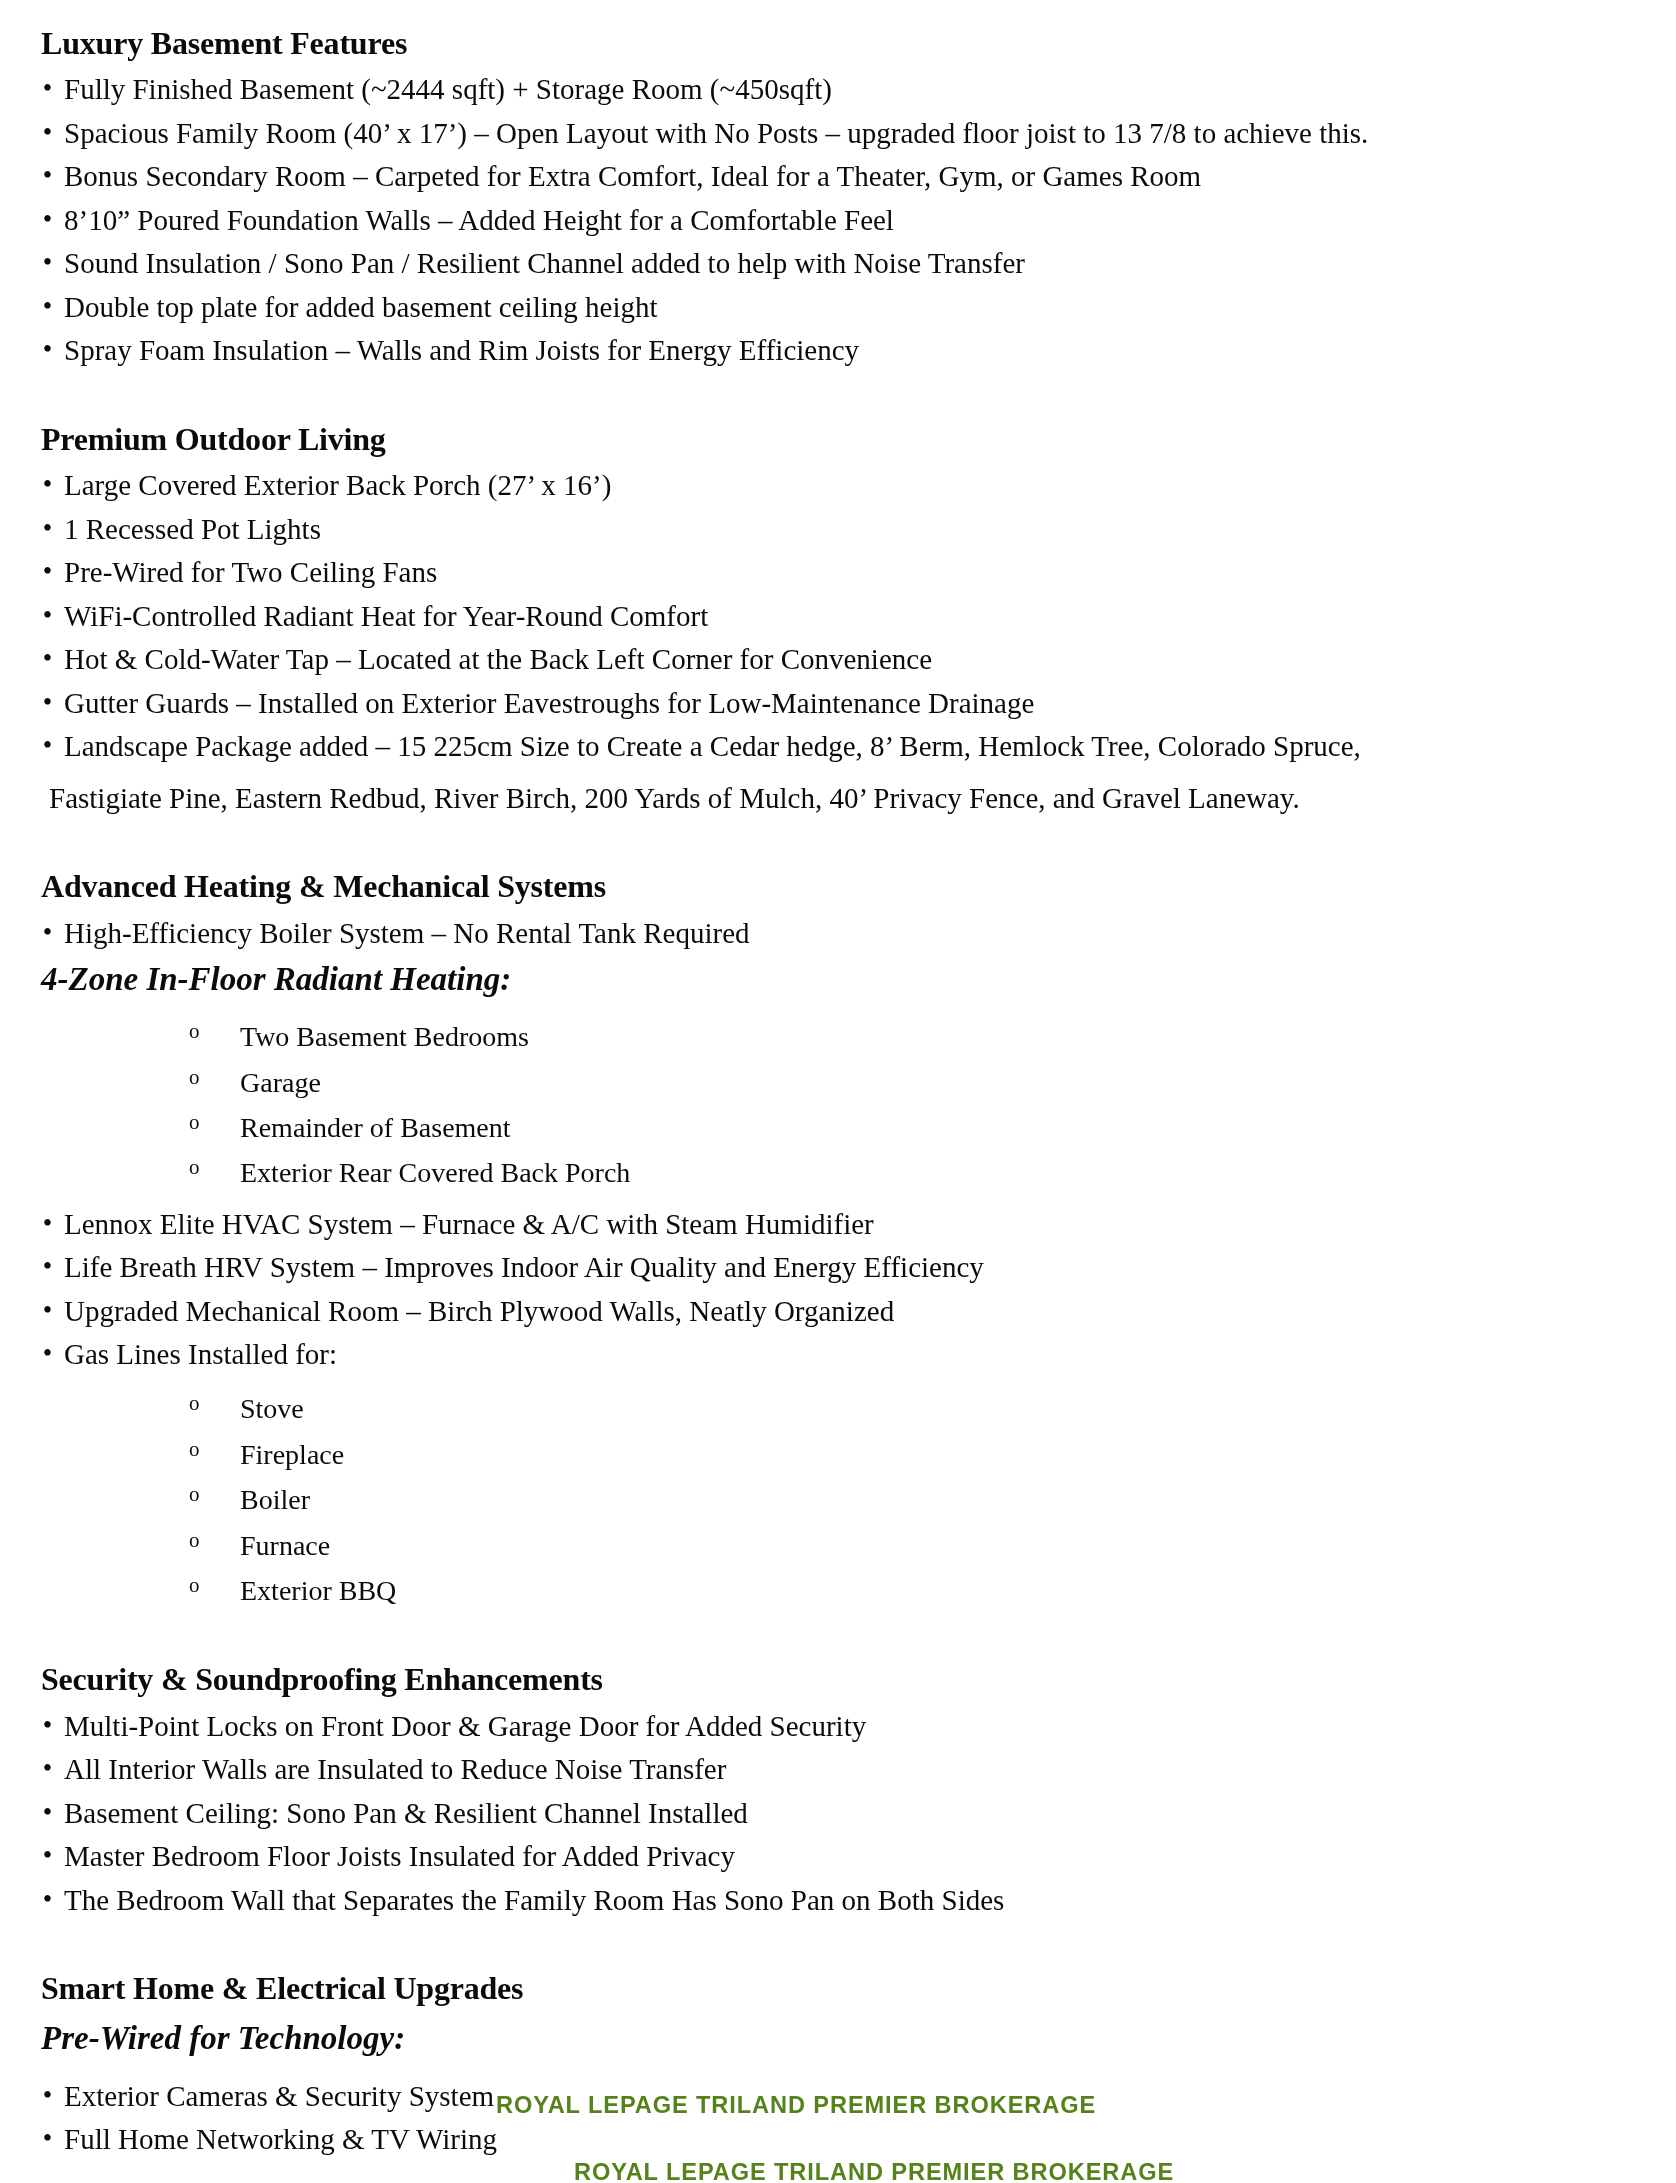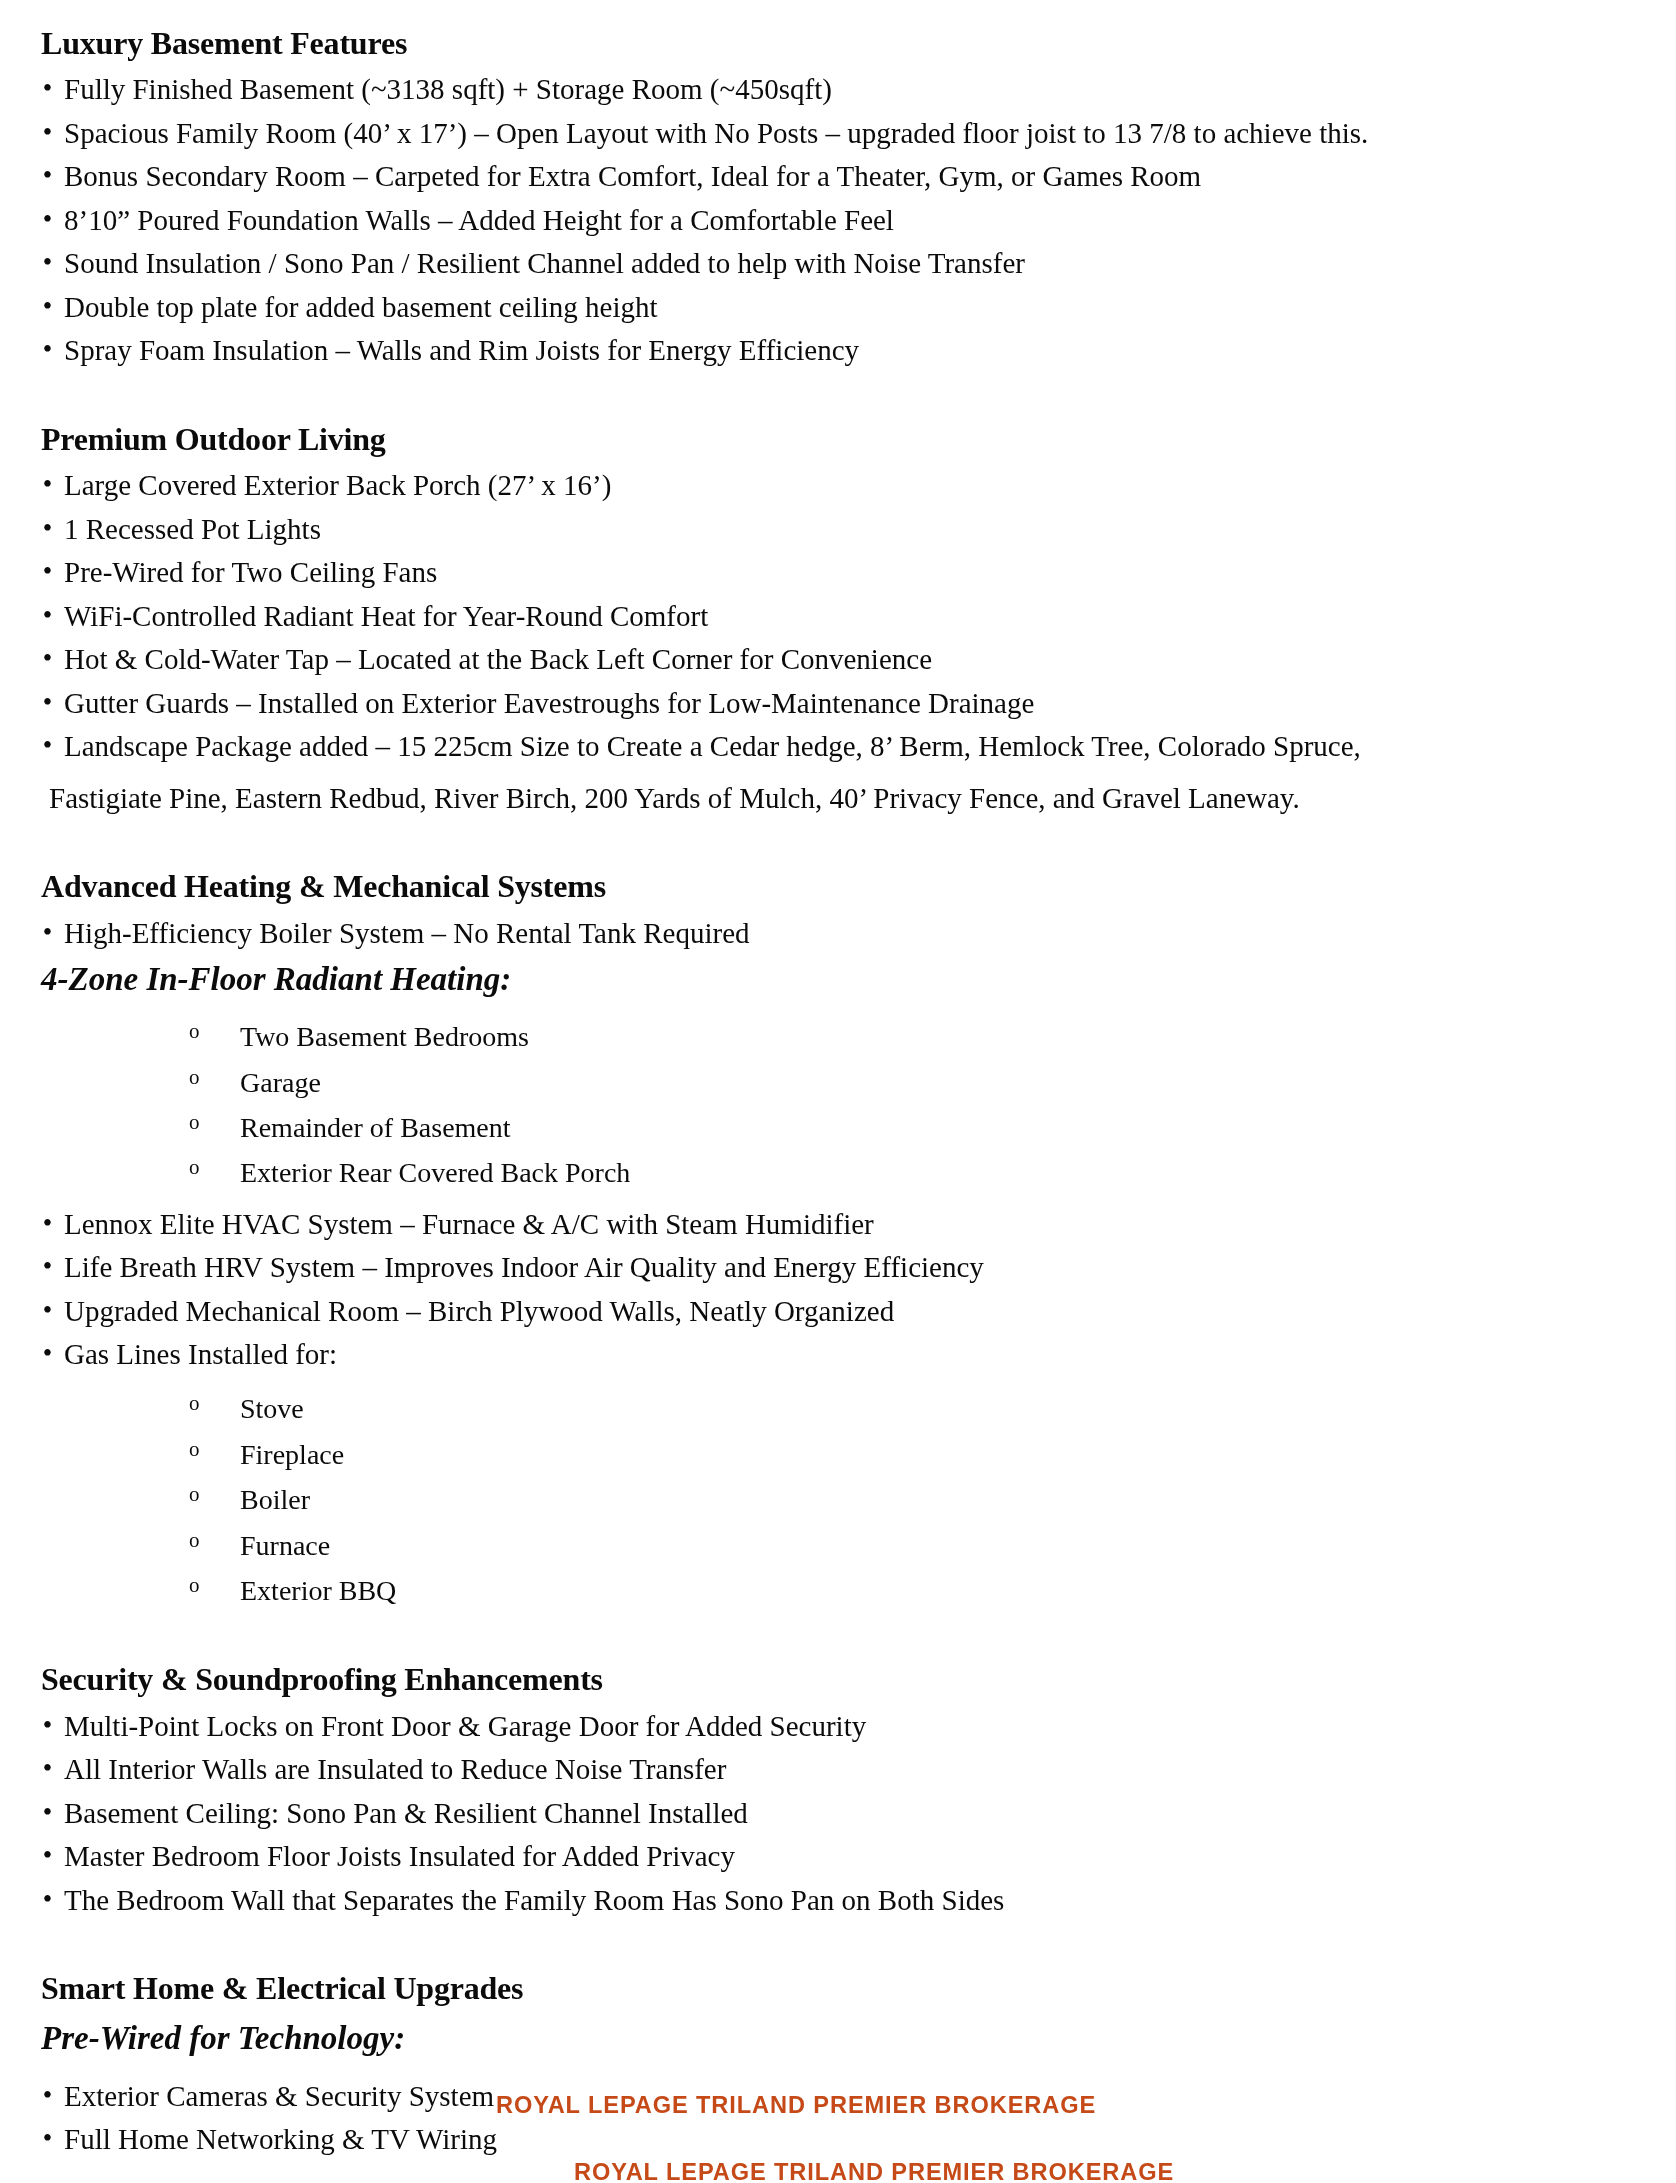--- a/index.html
+++ b/index.html
@@ -31,21 +31,21 @@
     left: 0; top: 0;
     width: 100%; height: 100%;
     pointer-events: none;
     z-index: 5;
   }
   .watermark {
     position: absolute;
     font-family: "Liberation Sans", "DejaVu Sans", sans-serif;
     font-weight: 700;
     letter-spacing: 0.9px;
-    color: #c2410c;
+    color: #4d7c0f;
     white-space: nowrap;
     font-size: 23.6px;
     opacity: .95;
   }
   .wm-1 { left: 496px; top: 2092px; }
   .wm-2 { left: 574px; top: 2159px; }
 
   
   h2.section-heading {
     font-size: 32px;
@@ -121,21 +121,21 @@
   .spacer-sm { height: 11.4px; }
 </style>
 </head>
 <body>
 
 <div id="page">
 
   <div class="section">
     <h2 class="section-heading">Luxury Basement Features</h2>
     <ul class="bullets">
-      <li>Fully Finished Basement (~3138 sqft) + Storage Room (~450sqft)</li>
+      <li>Fully Finished Basement (~2444 sqft) + Storage Room (~450sqft)</li>
       <li>Spacious Family Room (40’ x 17’) – Open Layout with No Posts – upgraded floor joist to 13 7/8 to achieve this.</li>
       <li>Bonus Secondary Room – Carpeted for Extra Comfort, Ideal for a Theater, Gym, or Games Room</li>
       <li>8’10” Poured Foundation Walls – Added Height for a Comfortable Feel</li>
       <li>Sound Insulation / Sono Pan / Resilient Channel added to help with Noise Transfer</li>
       <li>Double top plate for added basement ceiling height</li>
       <li>Spray Foam Insulation – Walls and Rim Joists for Energy Efficiency</li>
     </ul>
   </div>
 
   <div class="section">

